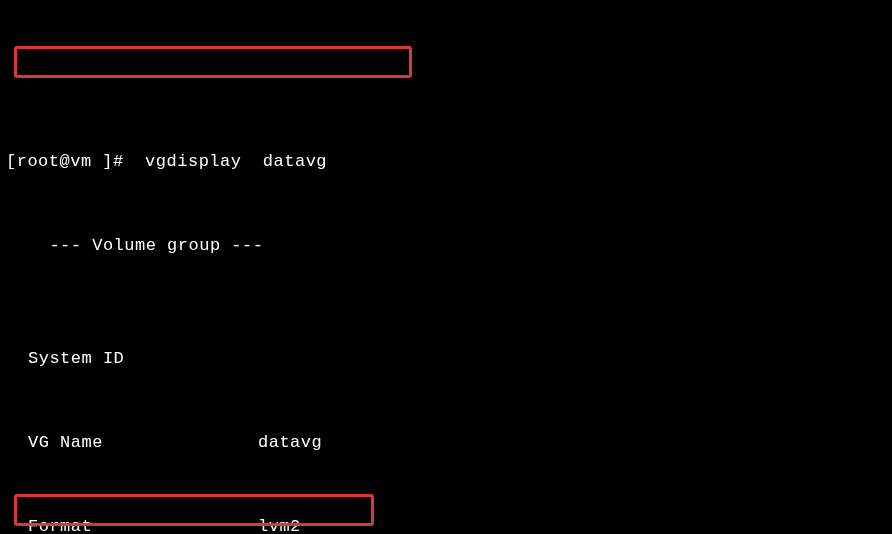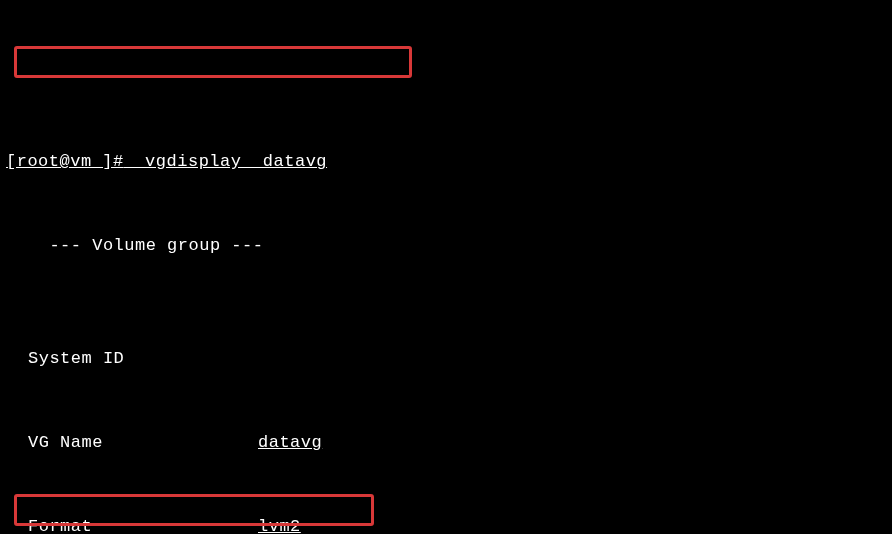--- a/index.html
+++ b/index.html
@@ -20,21 +20,20 @@
     }
     .terminal {
       white-space: pre;
       letter-spacing: 0.5px;
     }
     .prompt-user {
       color: #ffffff;
     }
     .line {
       position: relative;
-      text-decoration: underline;
     }
     .highlight-box {
       position: absolute;
       border: 3px solid #d83838;
       border-radius: 3px;
       pointer-events: none;
       z-index: 1;
     }
     .hl-1 {
       top: 46px;

